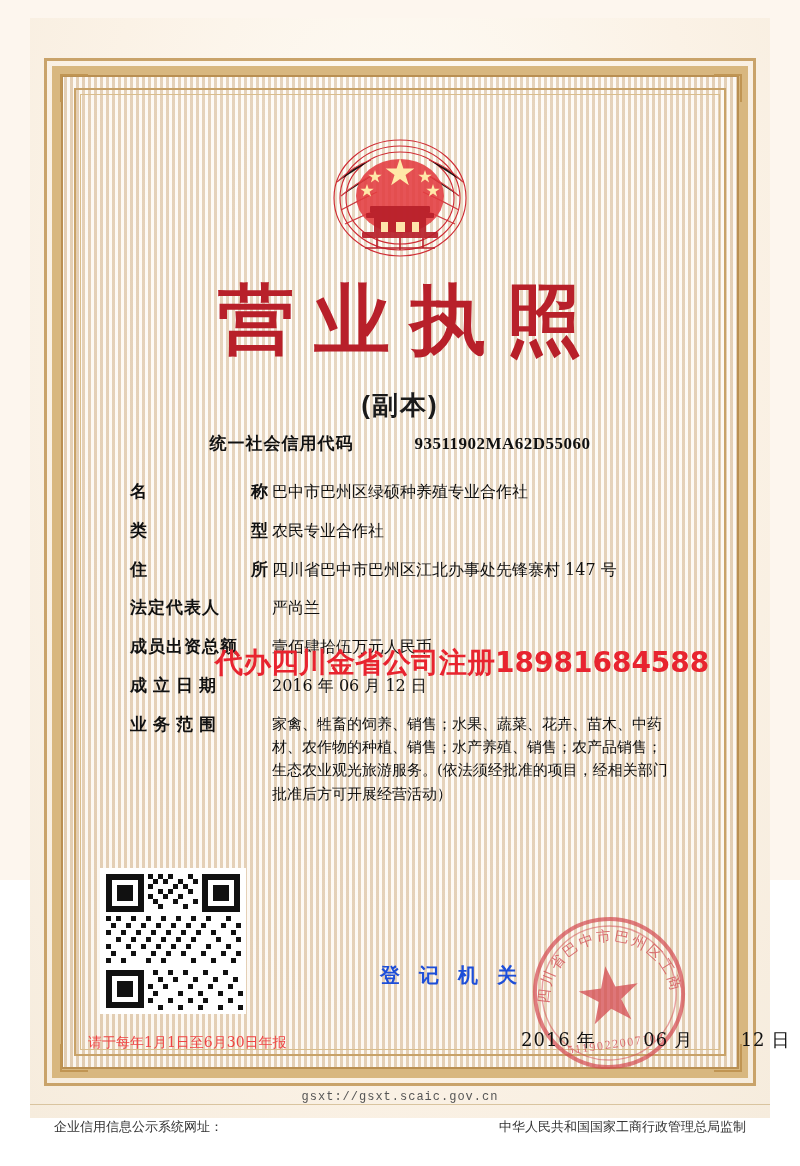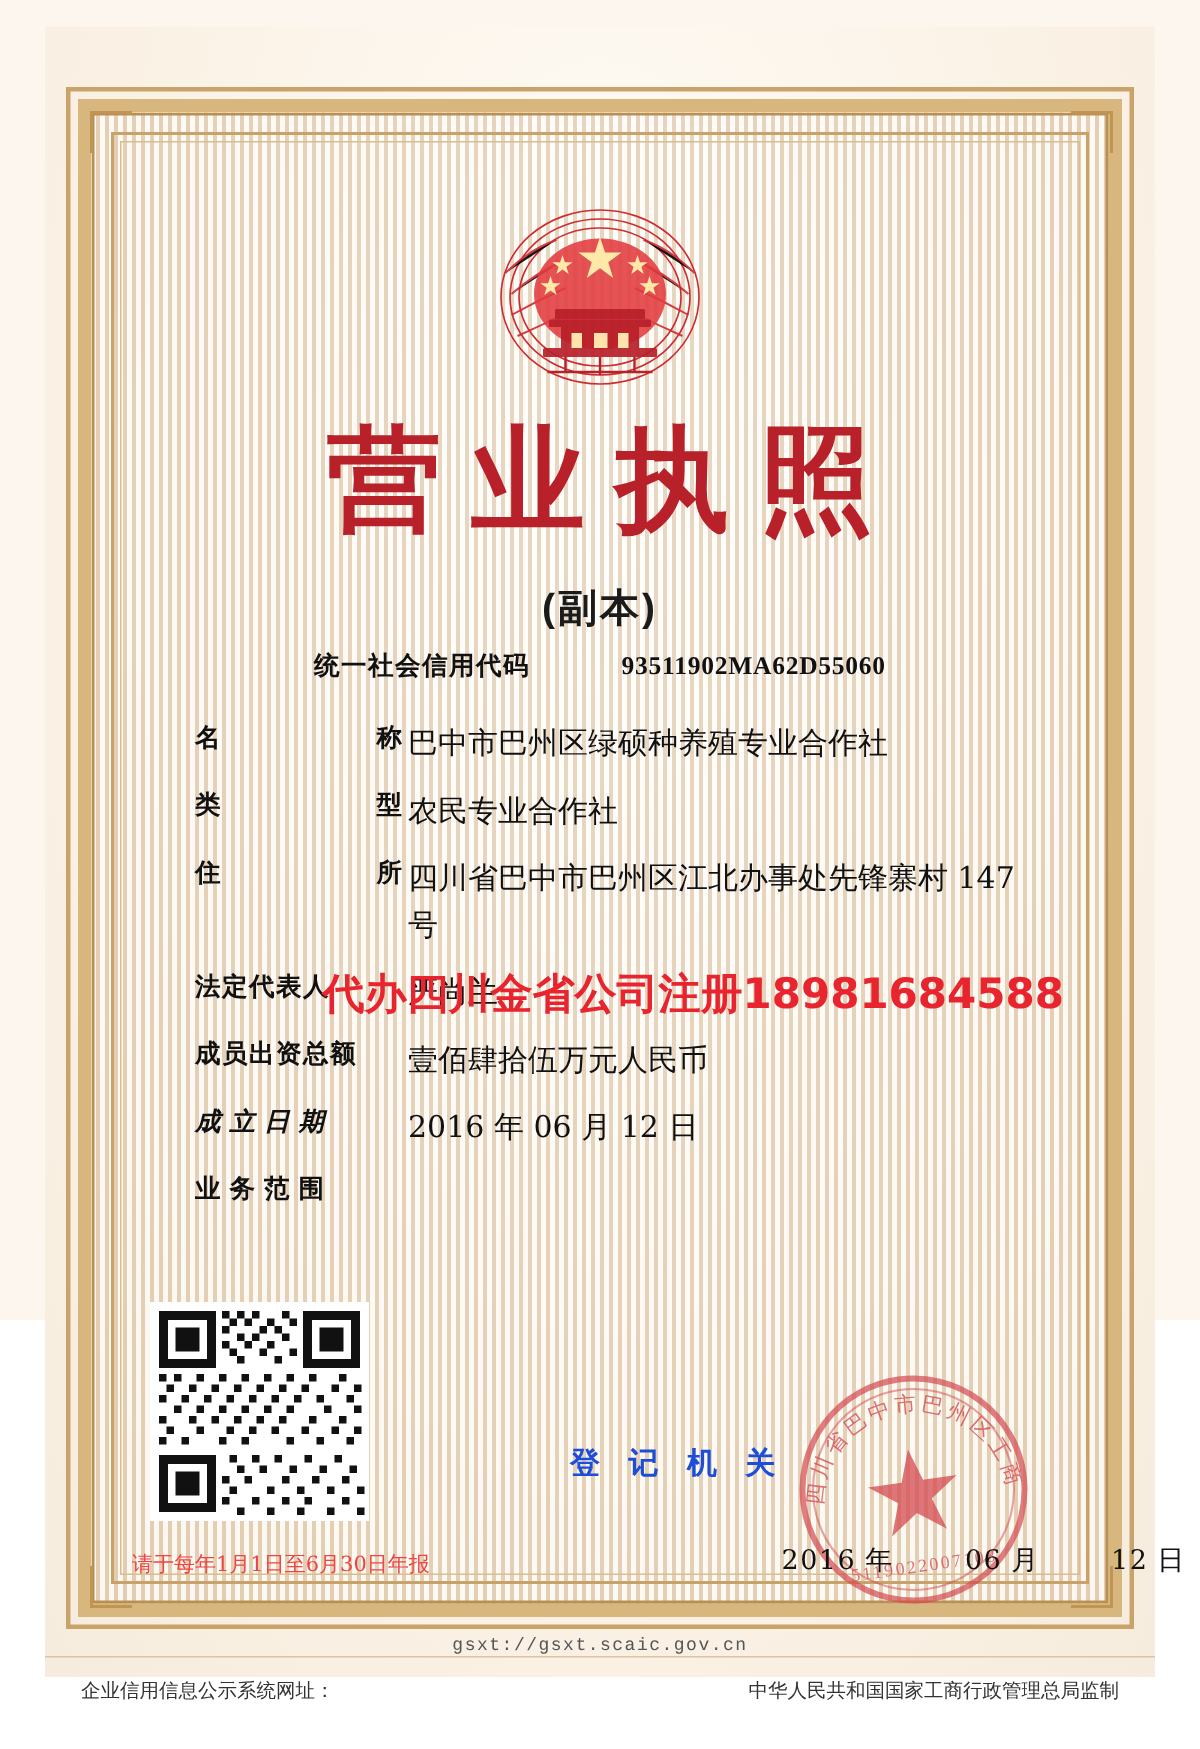--- a/index.html
+++ b/index.html
@@ -156,21 +156,21 @@
     font-family: "DejaVu Serif", "Liberation Serif", serif;
     display: flex;
     justify-content: space-between;
     letter-spacing: 0;
   }
   .field-label.tight {
     display: block;
     letter-spacing: 1px;
   }
   .field-value {
-    font-size: 20px;
+    font-size: 16px;
     color: #111;
     font-family: "DejaVu Serif", "Liberation Serif", serif;
     line-height: 1.55;
     padding-left: 4px;
   }
   .field-value.small { font-size: 15px; }
 
   
   .watermark {
     position: absolute;
@@ -375,29 +375,30 @@
       <div class="field-value">严尚兰</div>
     </div>
 
     <div class="field-row">
       <div class="field-label tight">成员出资总额</div>
       <div class="field-value">壹佰肆拾伍万元人民币</div>
     </div>
 
     <div class="field-row">
       <div class="field-label">
-        <span style="letter-spacing:6px;font-style:italic;">成立日期</span>
+        <span style="letter-spacing:6px;">成立日期</span>
       </div>
       <div class="field-value">2016 年 06 月 12 日</div>
     </div>
 
     <div class="field-row">
       <div class="field-label">
         <span style="letter-spacing:6px;">业务范围</span>
       </div>
+      <div class="field-value small" style="width:400px;">家禽、牲畜的饲养、销售；水果、蔬菜、花卉、苗木、中药材、农作物的种植、销售；水产养殖、销售；农产品销售；生态农业观光旅游服务。(依法须经批准的项目，经相关部门批准后方可开展经营活动）</div>
     </div>
   </div>
 
   <div class="watermark">代办四川金省公司注册18981684588</div>
 
   <div class="qr">
     <svg viewBox="0 0 146 146" width="146" height="146" aria-hidden="true">
       <rect width="146" height="146" fill="#ffffff"></rect>
       <g fill="#111111">
 

